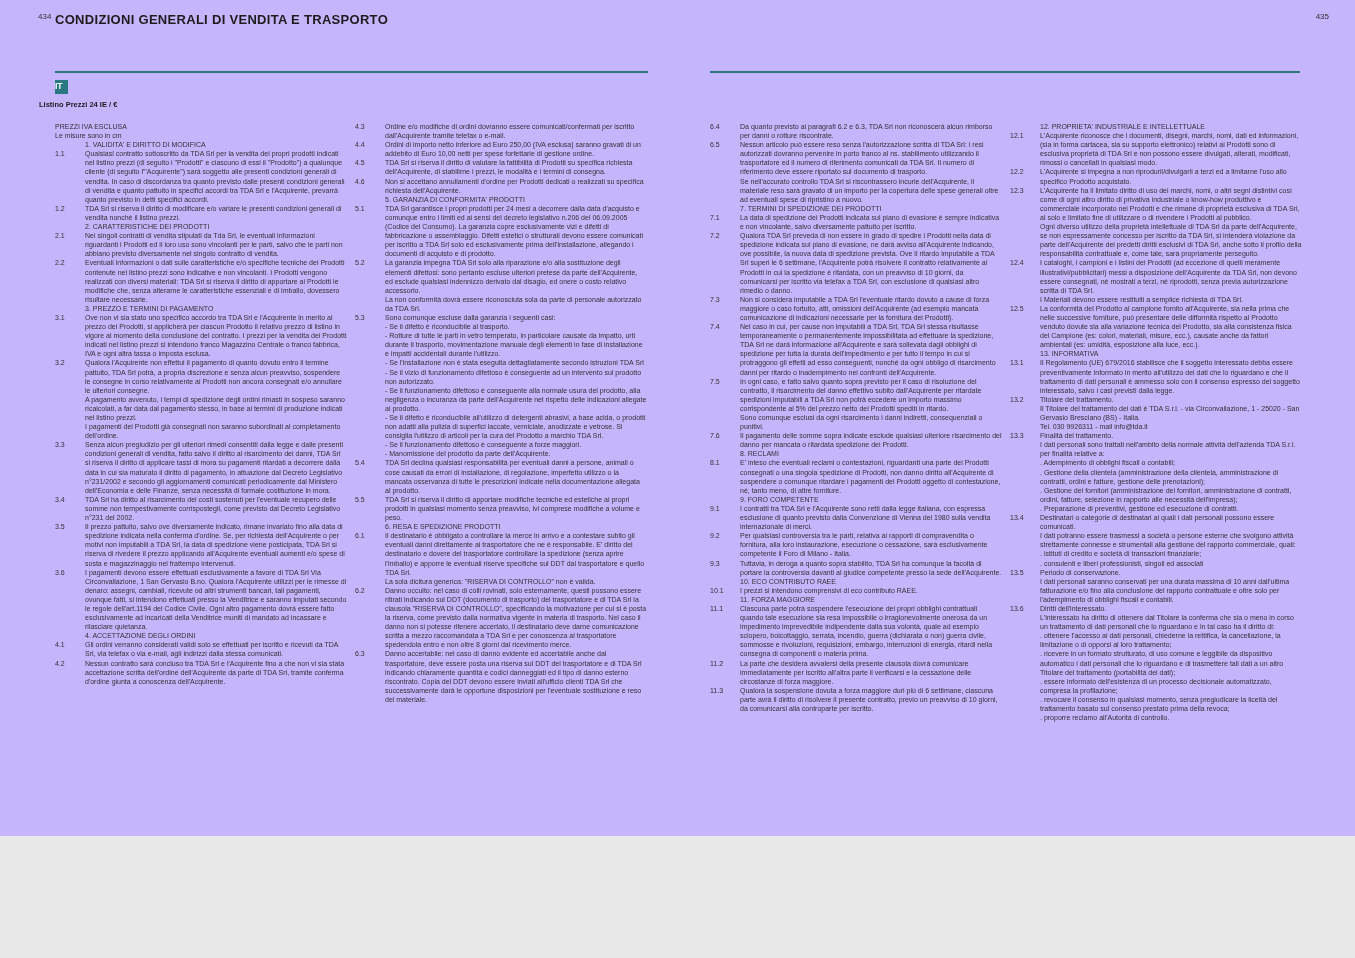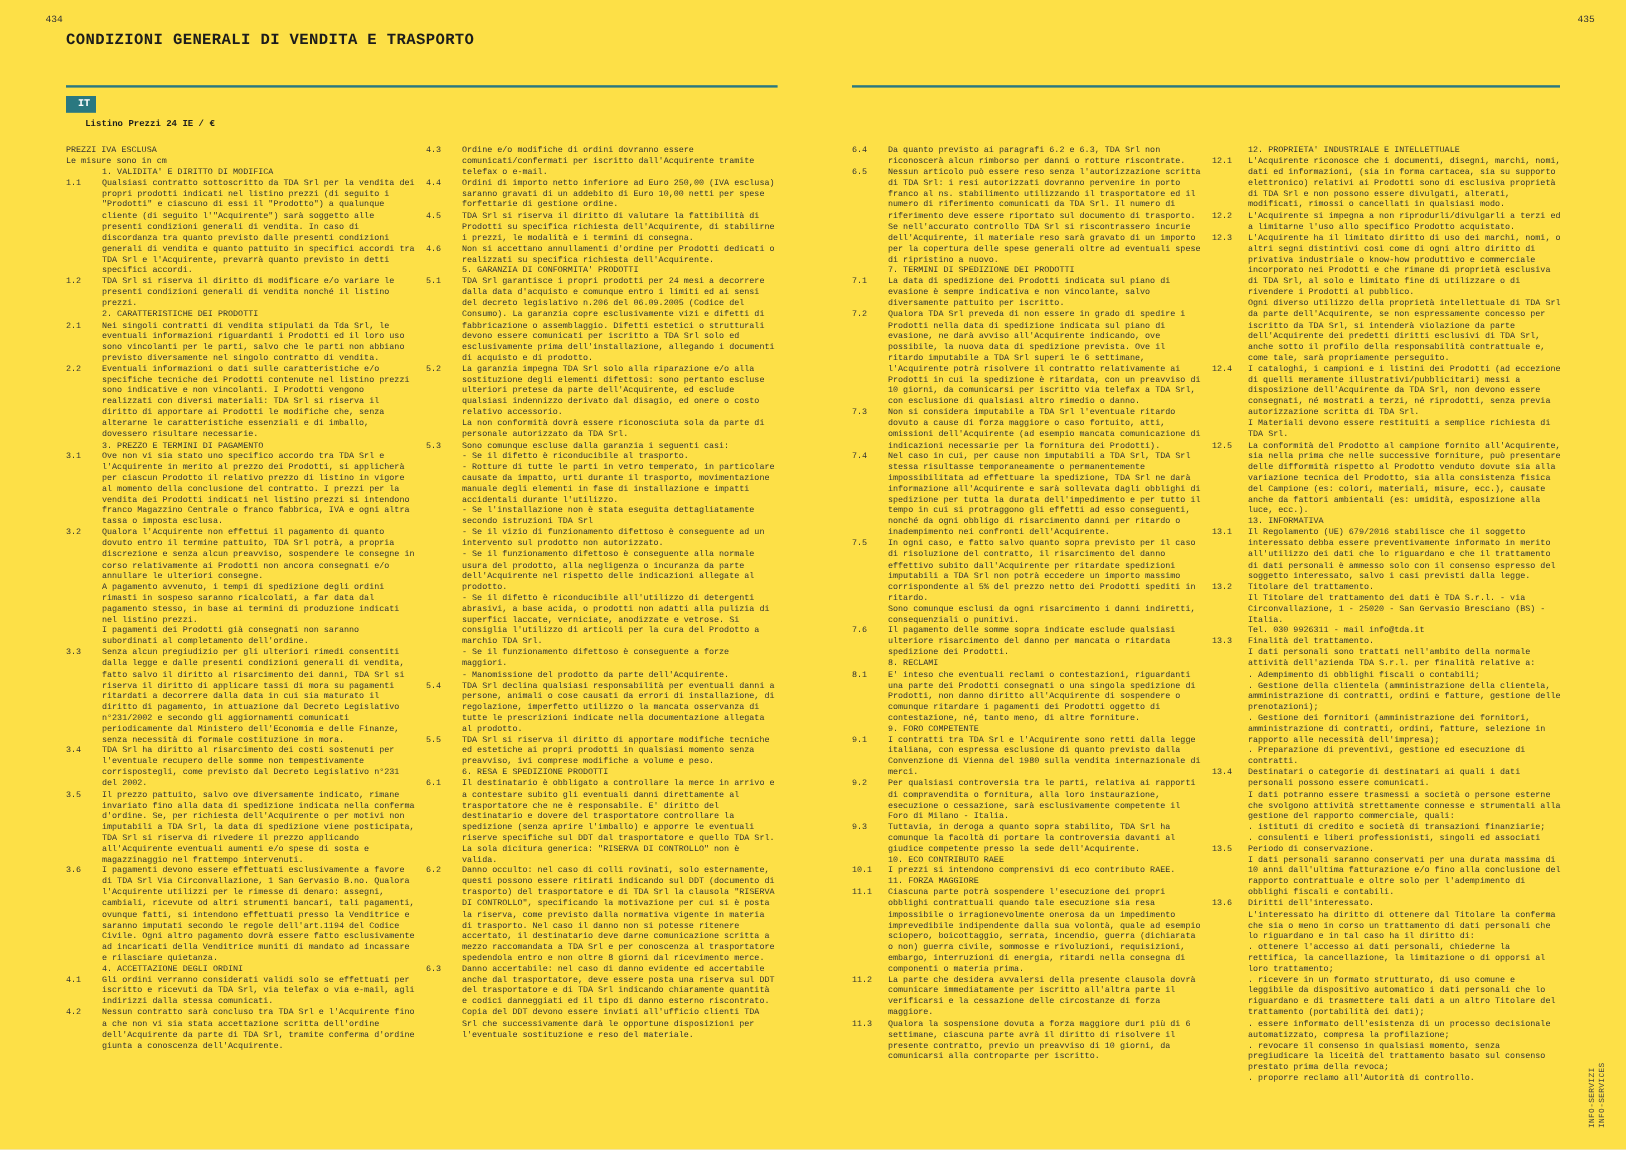--- a/index.html
+++ b/index.html
@@ -1,35 +1,35 @@
 <!DOCTYPE html>
 <html><head>
 <meta charset="utf-8">
 <style>
   html,body { margin:0; padding:0; background:#e8e8e8; }
   .page {
-    position:relative; width:1355px; height:958px; background:#fde047;
-    font-family:Liberation Mono, monospace; color:#2d2d2d; overflow:hidden;
+    position:relative; width:1355px; height:836px; background:#c4b5fd;
+    font-family:Liberation Sans, sans-serif; color:#2d2d2d; overflow:hidden;
     margin:0 auto;
   }
   .pagenum { position:absolute; top:12px; font-size:8px; color:#333; }
   .pagenum.pn-left { left:38px; }
   .pagenum.pn-right { right:26px;text-align:center; }
   .doc-title {
-    position:absolute; left:55px; top:26px; font-size:13px; font-weight:bold;
+    position:absolute; left:55px; top:12px; font-size:13px; font-weight:bold;
     letter-spacing:.3px; color:#1c1c1c;
   }
   .rule { position:absolute; top:71px; height:2px; background:#2a7880; }
   .rule.rule-left  { left:55px;  width:593px; }
   .rule.rule-right { left:710px; width:590px; }
   .lang-badge {
     position:absolute; left:55px; top:80px; background:#2a7880; color:#fff;
-    font-weight:bold; font-size:8.5px; padding:2px 5px 3px 10px; line-height:1;
-  }
-  .subtitle { position:absolute; left:71px; top:100px; font-size:7.5px; font-weight:bold; color:#1c1c1c; }
+    font-weight:bold; font-size:8.5px; padding:2px 5px 3px 0; line-height:1;
+  }
+  .subtitle { position:absolute; left:39px; top:100px; font-size:7.5px; font-weight:bold; color:#1c1c1c; }
   .col {
     position:absolute; top:122px; width:292px; font-size:7px; line-height:1.3;
     color:#333; text-align:left;
   }
   .col-1 { left:55px; }
   .col-2 { left:355px; }
   .col-3 { left:710px; }
   .col-4 { left:1010px; }
   .plain   { padding-left:0; white-space:pre-line; }
   .heading { padding-left:30px; white-space:pre-line; }

